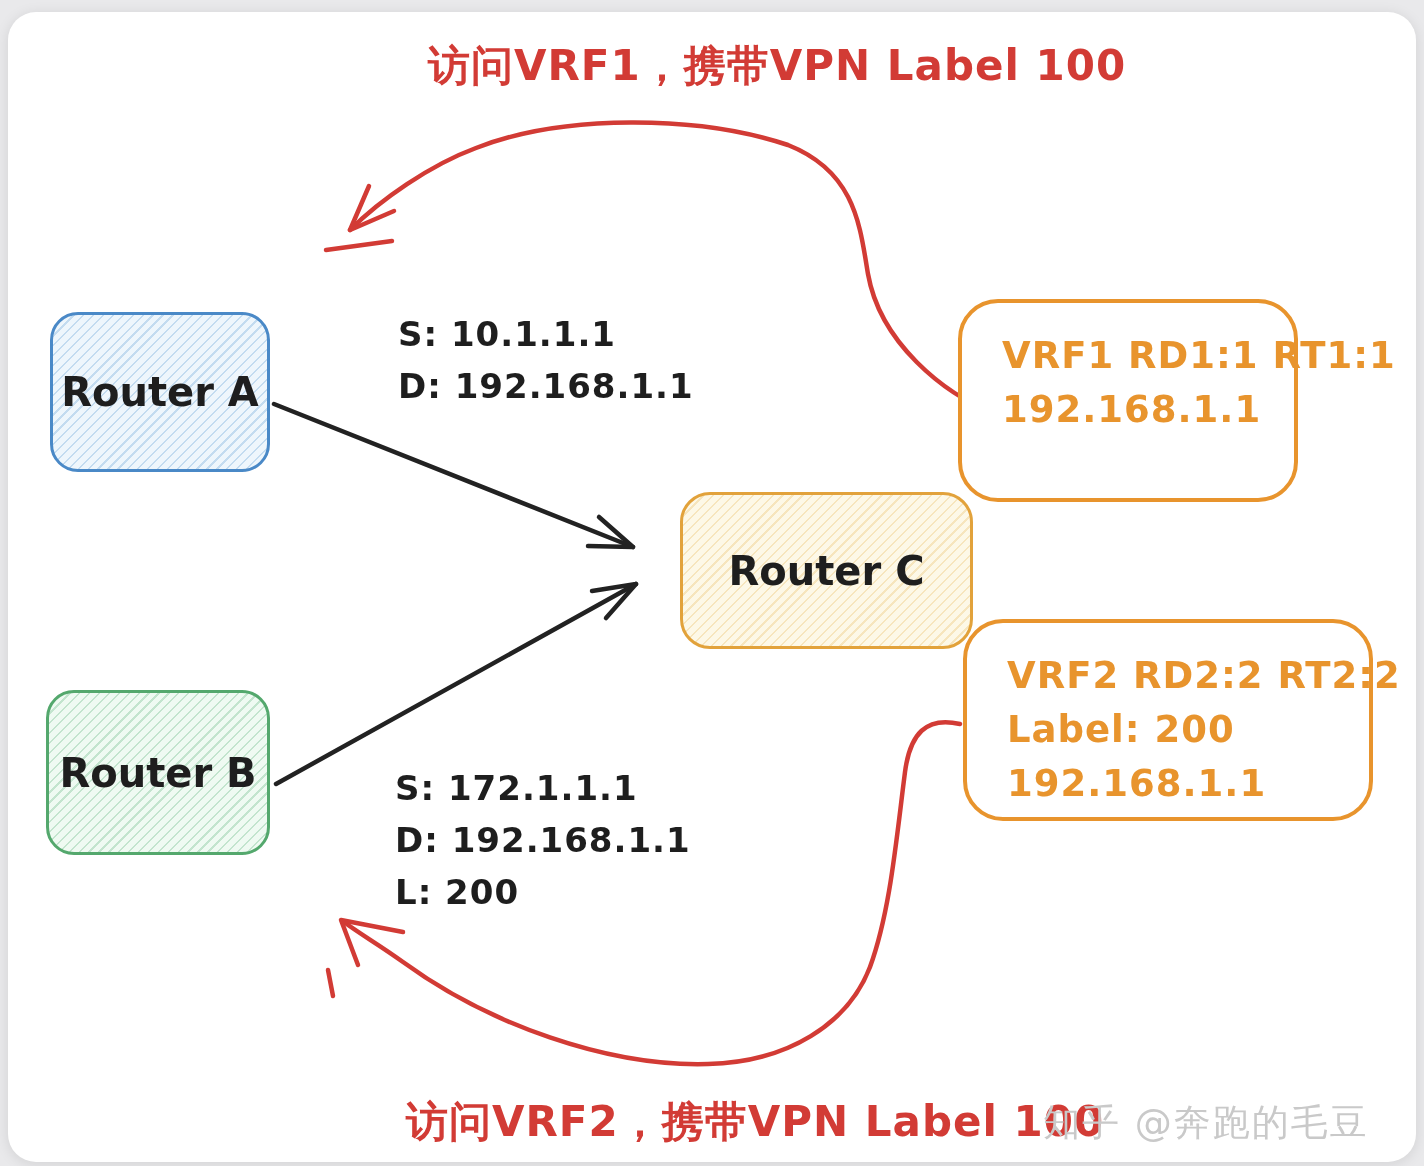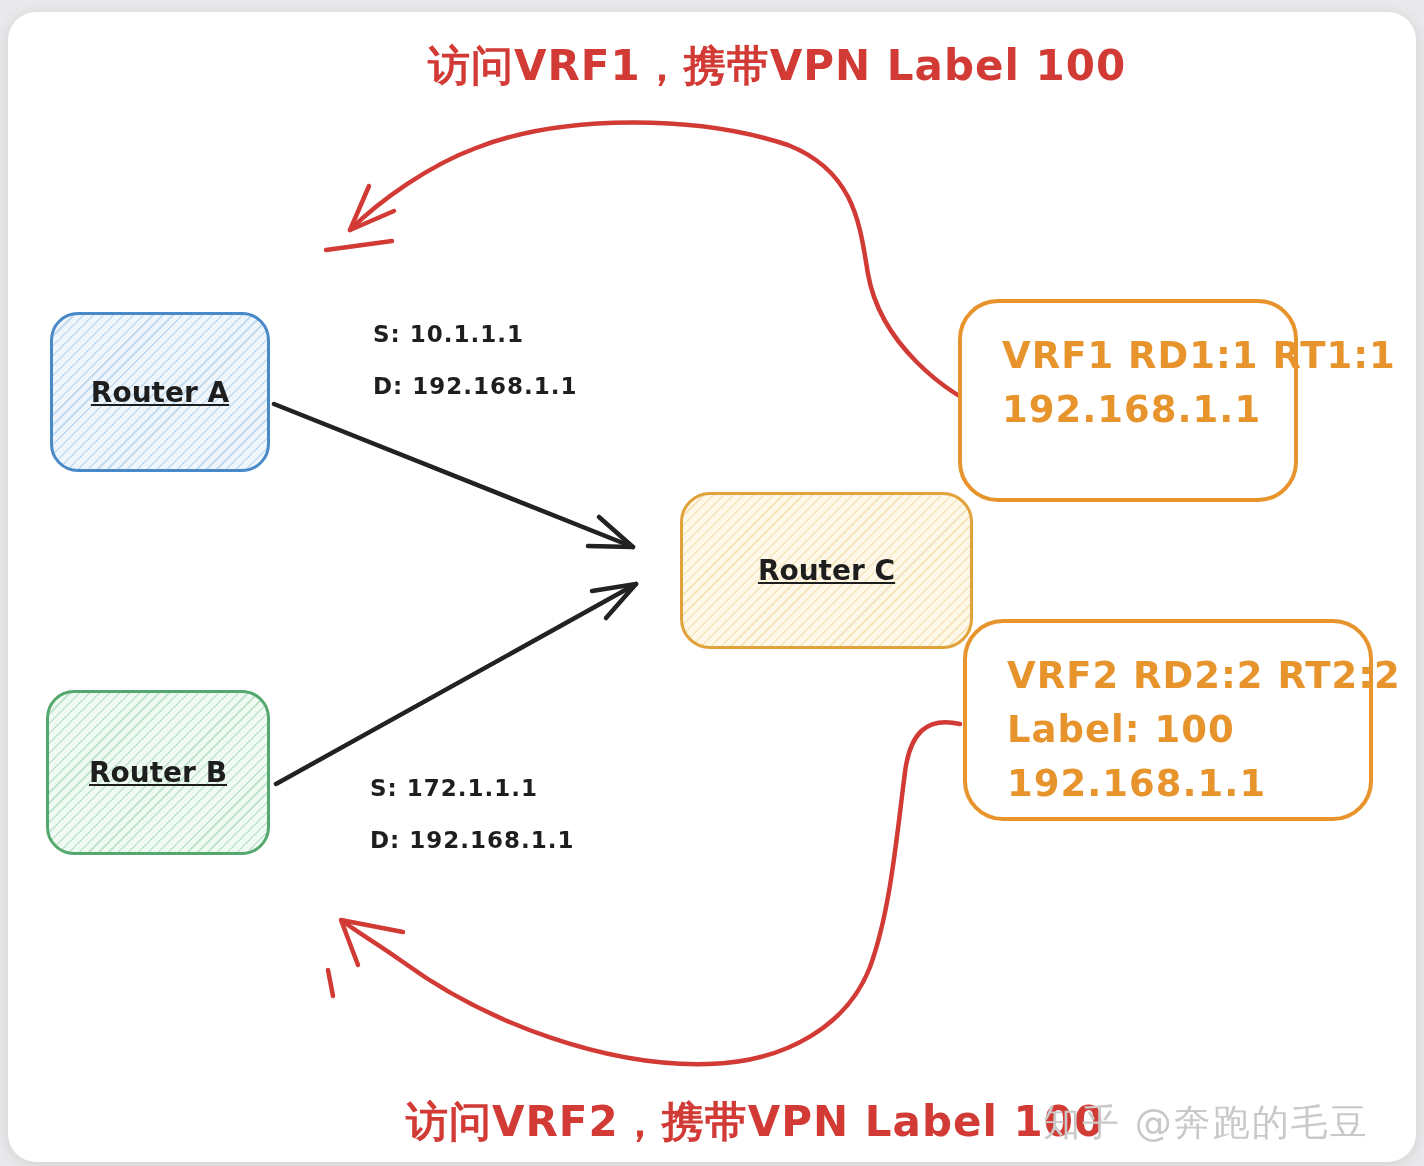--- a/index.html
+++ b/index.html
@@ -16,43 +16,43 @@
   }
   .layer{position:absolute;left:0;top:0;width:1424px;height:1166px;}
   .note{
     position:absolute;color:var(--red);font-size:42px;font-weight:700;
     letter-spacing:1px;white-space:nowrap;
   }
   .note-top{left:420px;top:26px;}
   .note-bottom{left:398px;top:1082px;}
   .node{
     position:absolute;display:flex;align-items:center;justify-content:center;
-    color:var(--ink);font-size:28px;font-weight:700;white-space:nowrap;text-decoration:underline;
+    color:var(--ink);font-size:40px;font-weight:700;white-space:nowrap;
   }
   .node-a{
     left:42px;top:300px;width:220px;height:160px;
     border:3px solid var(--blue);border-radius:28px;
     background-color:#eef6fc;
     background-image:repeating-linear-gradient(135deg,rgba(96,158,212,0.30) 0 1.6px,transparent 1.6px 7px);
   }
   .node-b{
     left:38px;top:678px;width:224px;height:165px;
     border:3px solid var(--green);border-radius:28px;
     background-color:#effaf2;
     background-image:repeating-linear-gradient(135deg,rgba(92,178,122,0.30) 0 1.6px,transparent 1.6px 7px);
   }
   .node-c{
     left:672px;top:480px;width:293px;height:157px;
     border:3px solid var(--amber);border-radius:30px;
     background-color:#fdf8e7;
     background-image:repeating-linear-gradient(135deg,rgba(230,180,80,0.28) 0 1.6px,transparent 1.6px 7px);
   }
   .packet{
-    position:absolute;color:var(--ink);font-size:23px;font-weight:700;
-    line-height:52px;white-space:nowrap;letter-spacing:1px;
+    position:absolute;color:var(--ink);font-size:34px;font-weight:700;
+    line-height:52px;white-space:nowrap;letter-spacing:1px;margin-left:25px;
   }
   .packet-a{left:365px;top:296px;}
   .packet-b{left:362px;top:750px;}
   .vrf{
     position:absolute;border:4px solid var(--orange);border-radius:40px;
     background:#ffffff;color:var(--orange);font-size:37px;font-weight:700;
     line-height:54px;padding:26px 20px 0 40px;white-space:nowrap;letter-spacing:1px;
   }
   .vrf1{left:950px;top:287px;width:340px;height:203px;}
   .vrf2{left:955px;top:607px;width:410px;height:202px;}
@@ -103,27 +103,28 @@
   </div>
 
   <div class="packet packet-a">
     <div>S: 10.1.1.1</div>
     <div>D: 192.168.1.1</div>
   </div>
 
   <div class="packet packet-b">
     <div>S: 172.1.1.1</div>
     <div>D: 192.168.1.1</div>
+    <div>L: 200</div>
   </div>
 
   <div class="vrf vrf1">
     <div>VRF1 RD1:1 RT1:1</div>
     <div>192.168.1.1</div>
   </div>
 
   <div class="vrf vrf2">
     <div>VRF2 RD2:2 RT2:2</div>
-    <div>Label: 100</div>
+    <div>Label: 200</div>
     <div>192.168.1.1</div>
   </div>
 
   <div class="watermark">知乎 @奔跑的毛豆</div>
 </div>
 
 </body></html>

